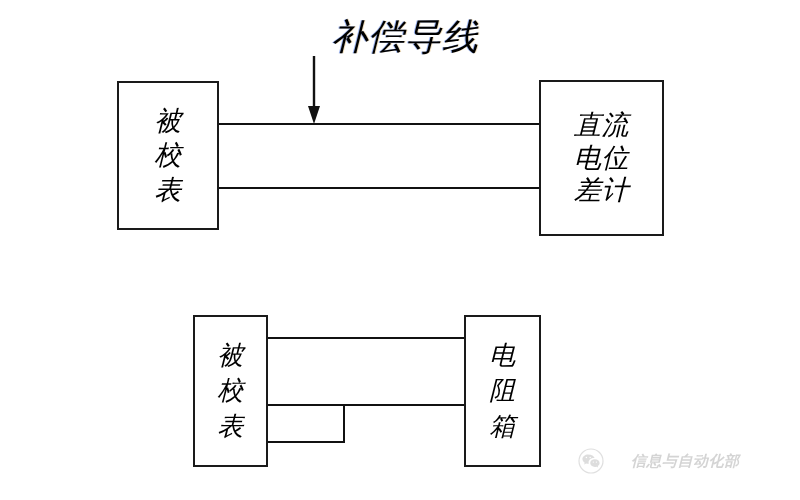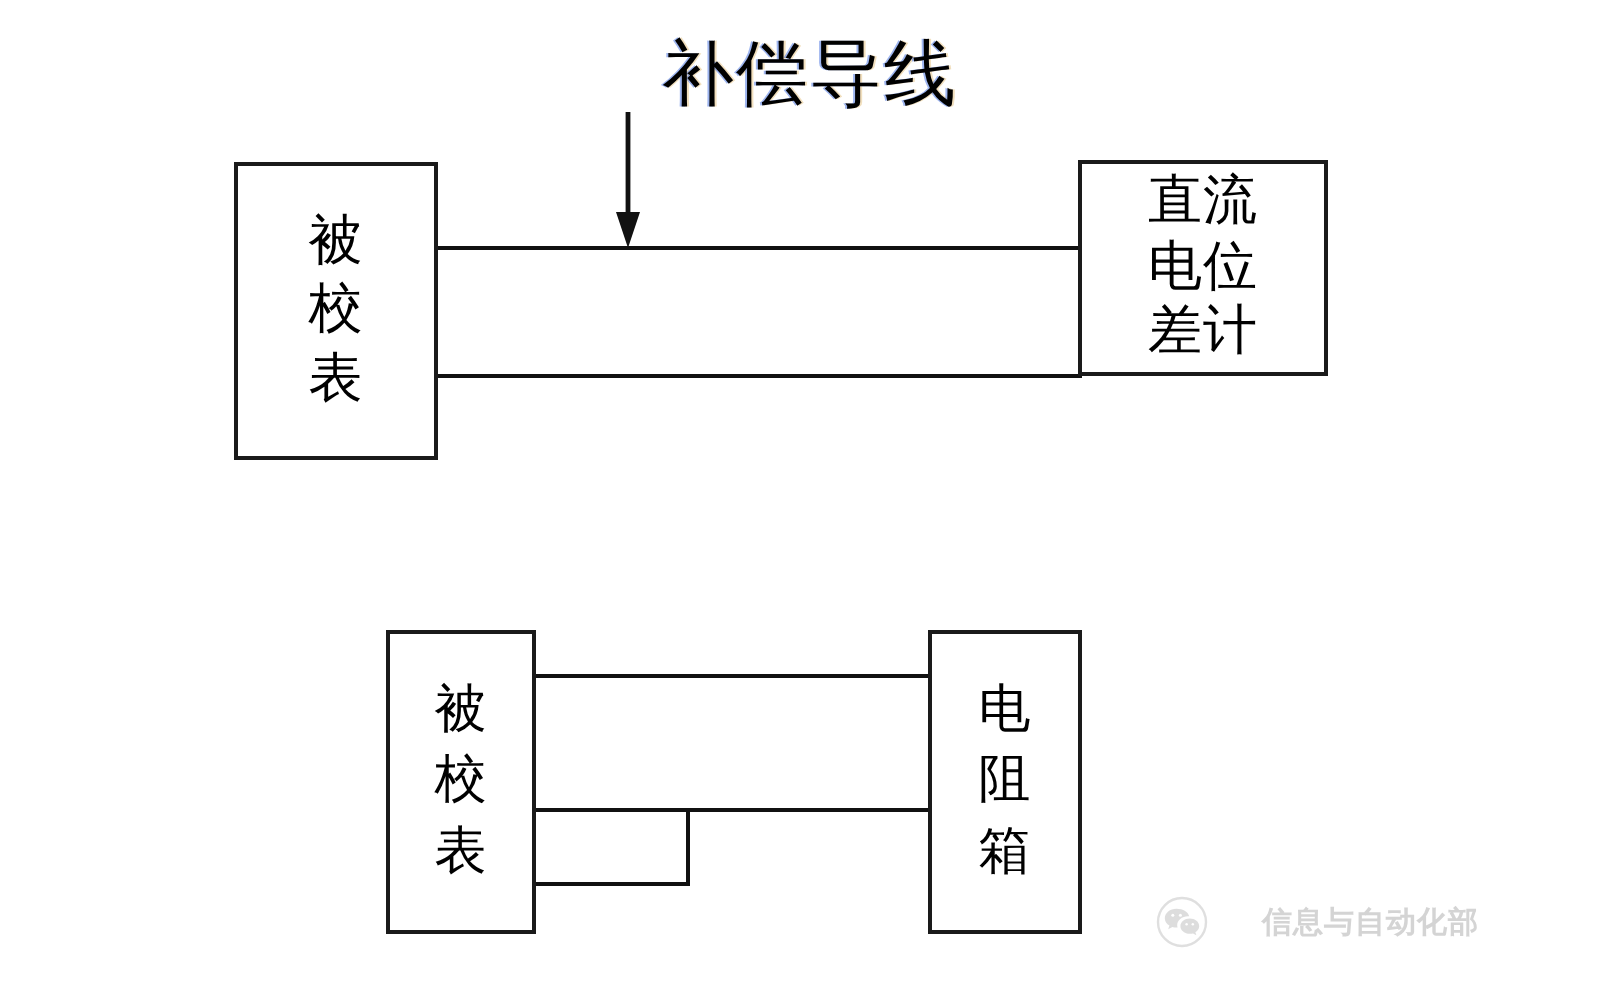--- a/index.html
+++ b/index.html
@@ -12,20 +12,21 @@
     background: #ffffff;
     font-family: "DejaVu Sans", "Liberation Sans", sans-serif;
     overflow: hidden;
     position: relative;
   }
   #canvas {
     position: relative;
     width: 800px;
     height: 500px;
     background: #ffffff;
+    font-style: italic;
   }
 
   
   .dbox {
     position: absolute;
     box-sizing: border-box;
     border: 2px solid #1a1a1a;
     background: #ffffff;
     display: flex;
     flex-direction: column;
@@ -46,21 +47,21 @@
   
   #box-top-left {
     left: 117px; top: 81px;
     width: 102px; height: 149px;
   }
   #box-top-left .gl { font-size: 27px; margin: 3px 0; }
 
   
   #box-top-right {
     left: 539px; top: 80px;
-    width: 125px; height: 108px;
+    width: 125px; height: 156px;
   }
   #box-top-right .gl { font-size: 27px; margin: 2px 0; }
 
   
   #box-bot-left {
     left: 193px; top: 315px;
     width: 75px; height: 152px;
   }
   #box-bot-left .gl { font-size: 26px; margin: 4px 0; }
 

